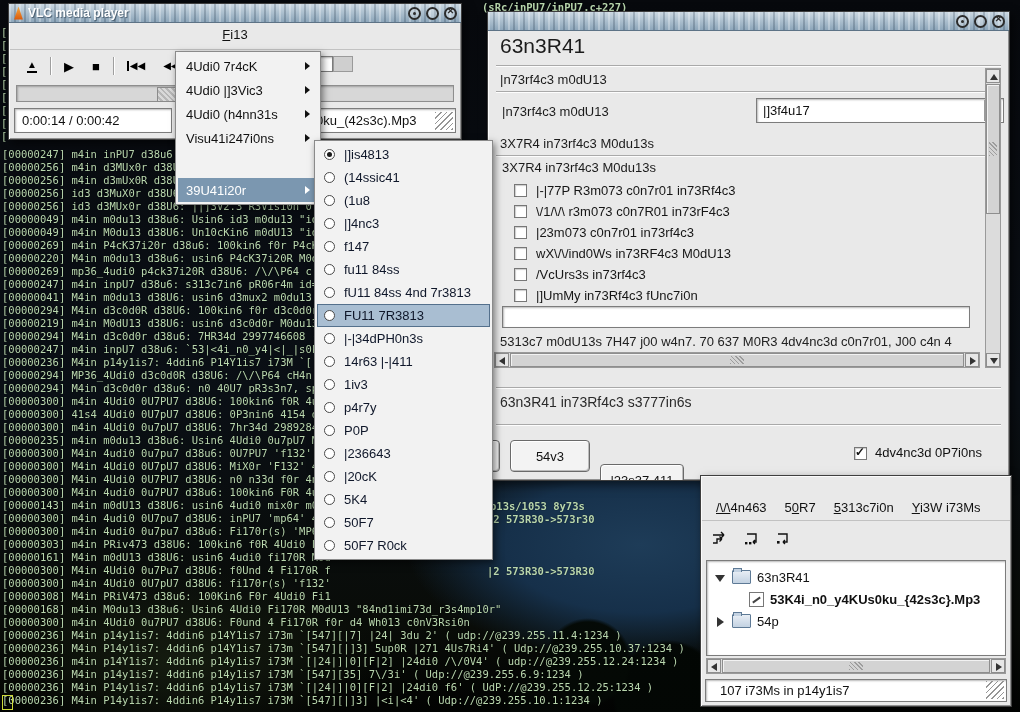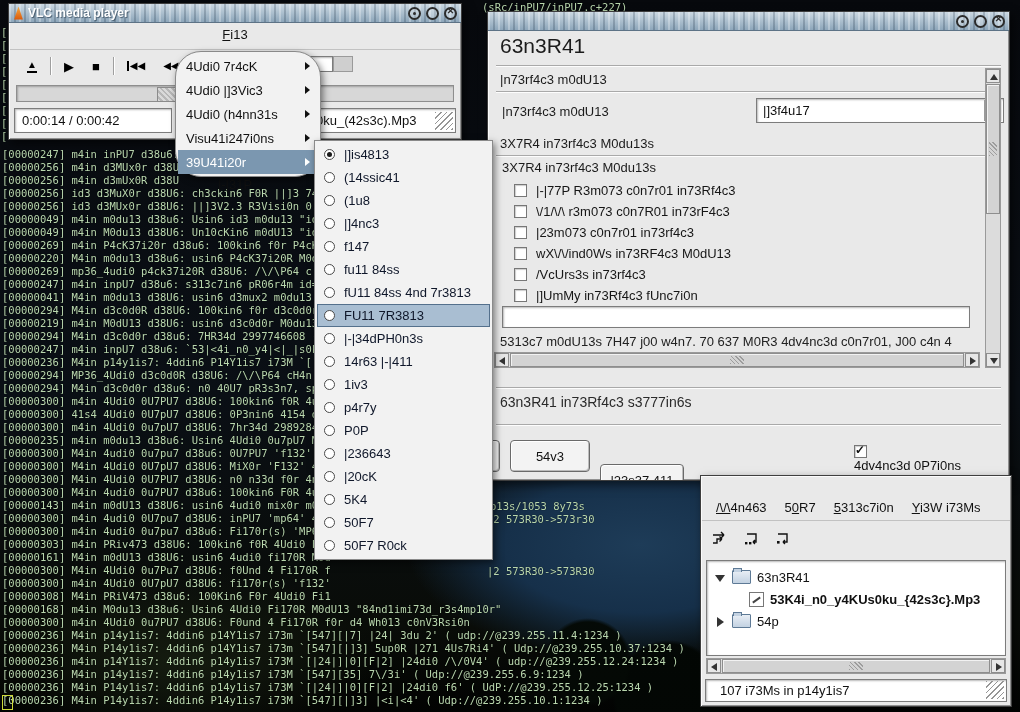--- a/index.html
+++ b/index.html
@@ -15,21 +15,21 @@
       linear-gradient(#07090d 0%, #0a0f15 55%, #090c08 88%, #020302 100%);
   }
   
   .term{
     position:absolute;z-index:1;color:#b9d7ae;
     font-family:"DejaVu Sans Mono",monospace;font-size:10.5px;line-height:13px;
     white-space:pre;text-shadow:0 0 1px rgba(0,0,0,.8);
   }
   #term-main{left:2px;top:137px;}
   #term-edge{left:1px;top:15px;}
-  .frag{position:absolute;z-index:1;}
+  .frag{position:absolute;z-index:1;font-weight:bold;}
   #frag-top{left:482px;top:1px;}
   #frag-1{left:490px;top:500px;}
   #frag-2{left:487px;top:513px;}
   #frag-3{left:487px;top:565px;}
   #term-cursor{position:absolute;left:2px;top:695px;width:9px;height:13px;border:1px solid #cdd938;z-index:1;}
   
   .win{
     position:absolute;background:#e9e9e9;border:1px solid #3e3e3e;
     box-shadow:inset 1px 1px 0 #fbfbfb, inset -1px -1px 0 #909090, 3px 4px 9px rgba(0,0,0,.55);
   }
@@ -47,21 +47,21 @@
   .tbtn.cls::after{content:"✕";position:absolute;left:0;top:-3px;width:9px;font-size:9px;font-weight:bold;color:#2c2c2c;text-align:center;}
   .cone{width:11px;height:13px;background:linear-gradient(#f6a93e,#d9570a);clip-path:polygon(50% 0,90% 100%,10% 100%);flex:none;}
   
   .mbar{position:absolute;left:1px;right:1px;display:flex;align-items:center;gap:2px;font-size:13px;color:#111;padding:0 6px;box-sizing:border-box;background:#e9e9e9;border-bottom:1px solid #c2c2c2;}
   .mb-item{padding:4px 8px;white-space:nowrap;}
   .mb-item.active{background:#7591ad;color:#0c1c2c;box-shadow:inset 0 0 0 1px #55708c;}
   
   .menu{position:absolute;background:#f2f2f2;border:1px solid #8a8a8a;box-shadow:2px 3px 7px rgba(0,0,0,.5);padding:2px;z-index:50;font-size:13px;}
   .menu-row{height:24px;display:flex;align-items:center;padding:0 8px;color:#111;white-space:nowrap;}
   .menu-row .arrow{margin-left:auto;width:0;height:0;border-left:5px solid currentColor;border-top:4px solid transparent;border-bottom:4px solid transparent;}
-  .menu-row.hl{background:#7b97b0;color:#fff;}
+  .menu-row.hl{background:#7b97b0;color:#fff;margin-top:28px;}
   .eq-row{height:23px;display:flex;align-items:center;padding:0 7px;color:#0f172a;white-space:nowrap;text-align:center;}
   .eq-row.hl{background:#a9bed2;box-shadow:inset 0 0 0 1px #54708c;}
   .radio{width:11px;height:11px;border:1px solid #4a4a4a;border-radius:50%;background:#fff;margin-right:9px;position:relative;flex:none;box-sizing:border-box;}
   .radio.on::after{content:"";position:absolute;left:2px;top:2px;width:5px;height:5px;background:#1b1b1b;border-radius:50%;}
   
   .sunken{background:#fff;border:1px solid #7c7c7c;box-shadow:inset 1px 1px 2px rgba(0,0,0,.28);box-sizing:border-box;}
   .btn{
     position:absolute;background:#f3f3f3;border:1px solid #6a6a6a;border-radius:4px;
     box-shadow:inset 1px 1px 0 #fff, inset -1px -1px 0 #bcbcbc;
     font-size:13px;color:#111;display:flex;align-items:center;justify-content:center;box-sizing:border-box;
@@ -91,36 +91,36 @@
   .ticon.eject span{border-bottom:2px solid #000;padding-bottom:1px;font-size:10px;}
   .ticon.bar::before{content:"";display:inline-block;width:2px;height:10px;background:#000;margin-right:1px;}
   .tsep{width:1px;height:18px;background:#9f9f9f;margin:0 4px;box-shadow:1px 0 0 #fff;}
   #vol-w{position:absolute;left:298px;top:52px;width:26px;height:16px;}
   #vol-g{position:absolute;left:324px;top:52px;width:20px;height:16px;background:#cfcfcf;border:1px solid #9a9a9a;box-sizing:border-box;}
   #vlc-slider{position:absolute;left:7px;top:81px;width:438px;height:17px;background:#d7d7d7;border:1px solid #8e8e8e;box-shadow:inset 1px 1px 2px rgba(0,0,0,.25);box-sizing:border-box;}
   #vlc-handle{position:absolute;left:140px;top:1px;width:22px;height:13px;background:repeating-linear-gradient(45deg,#d9d9d9 0 2px,#b7b7b7 2px 4px);border:1px solid #8b8b8b;}
   #vlc-time{position:absolute;left:5px;top:104px;width:158px;height:25px;font-size:13px;display:flex;align-items:center;padding-left:7px;color:#111;}
   #vlc-file{position:absolute;left:167px;top:104px;width:280px;height:25px;font-size:13px;display:flex;align-items:center;justify-content:center;color:#111;overflow:hidden;white-space:nowrap;}
   
-  #audio-menu{left:175px;top:51px;width:140px;border-radius:26px;}
+  #audio-menu{left:175px;top:51px;width:140px;}
   #eq-menu{left:314px;top:140px;width:173px;z-index:51;}
   
   #prefs{left:487px;top:11px;width:521px;height:468px;z-index:20;overflow:hidden;}
   #prefs h1{position:absolute;left:12px;top:22px;margin:0;font-size:21px;font-weight:normal;color:#1b1b1b;}
   .plabel{position:absolute;font-size:13px;color:#1b1b1b;white-space:nowrap;}
   #prefs-combo{position:absolute;left:268px;top:86px;width:248px;height:25px;font-size:13px;display:flex;align-items:center;padding-left:6px;color:#111;}
   #combo-arrow{position:absolute;right:1px;top:1px;width:17px;height:21px;background:#e4e4e4;border-left:1px solid #9a9a9a;}
   #combo-arrow::after{content:"";position:absolute;left:4px;top:8px;border-left:4px solid transparent;border-right:4px solid transparent;border-top:6px solid #333;}
   #prefs-checks{position:absolute;left:14px;top:168px;}
   .chk-row{height:21px;display:flex;align-items:center;font-size:13px;color:#161616;white-space:nowrap;margin-left:12px;}
   .chk-row .chk{margin-right:9px;}
   #prefs-input{position:absolute;left:14px;top:294px;width:468px;height:22px;border:1px solid #7c7c7c;box-shadow:inset 1px 1px 2px rgba(0,0,0,.28);font-size:13px;padding:0 4px;box-sizing:border-box;}
   #prefs-help{position:absolute;left:12px;top:322px;width:474px;height:16px;overflow:hidden;font-size:13px;color:#222;white-space:nowrap;}
   #prefs-h2{position:absolute;left:12px;top:382px;font-size:14px;color:#2a2a2a;}
-  #adv-row{position:absolute;left:366px;top:433px;display:flex;align-items:flex-start;font-size:13px;color:#111;white-space:nowrap;flex-direction:column;}
+  #adv-row{position:absolute;left:366px;top:433px;display:flex;align-items:flex-end;font-size:13px;color:#111;white-space:nowrap;}
   #adv-row .chk{margin-right:8px;}
   
   #plist{left:700px;top:475px;width:310px;height:230px;z-index:30;}
   #pl-menubar{top:19px;height:26px;}
   #pl-toolbar{position:absolute;left:1px;right:1px;top:45px;height:35px;display:flex;align-items:center;padding:0 5px;box-sizing:border-box;}
   .pbtn{width:26px;height:26px;display:flex;align-items:center;justify-content:center;margin-right:5px;}
   #pl-search{position:absolute;left:90px;top:50px;width:106px;height:25px;border:1px solid #7c7c7c;box-shadow:inset 1px 1px 2px rgba(0,0,0,.28);font-size:13px;padding:0 4px;box-sizing:border-box;}
   #pl-searchbtn{left:205px;top:49px;width:81px;height:27px;}
   #pl-tree{position:absolute;left:5px;top:84px;width:300px;height:96px;overflow:hidden;}
   .trow{height:22px;display:flex;align-items:center;font-size:13px;color:#111;white-space:nowrap;}

